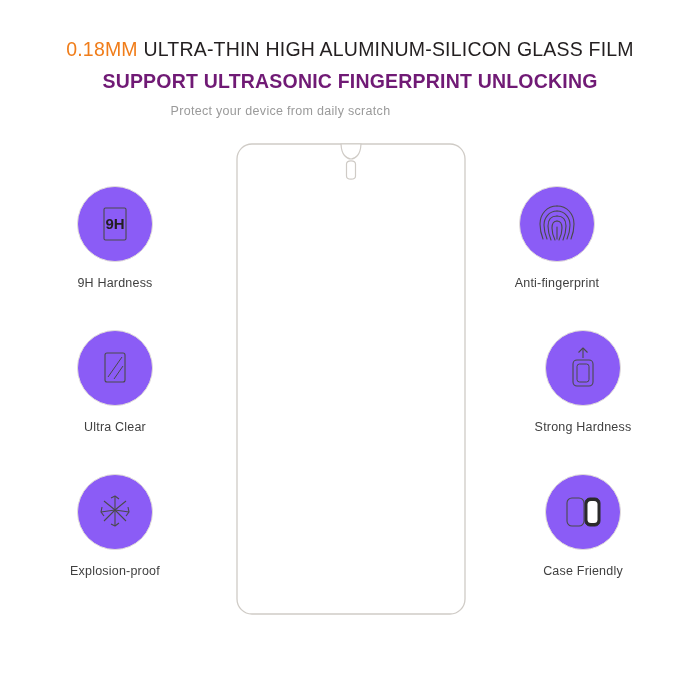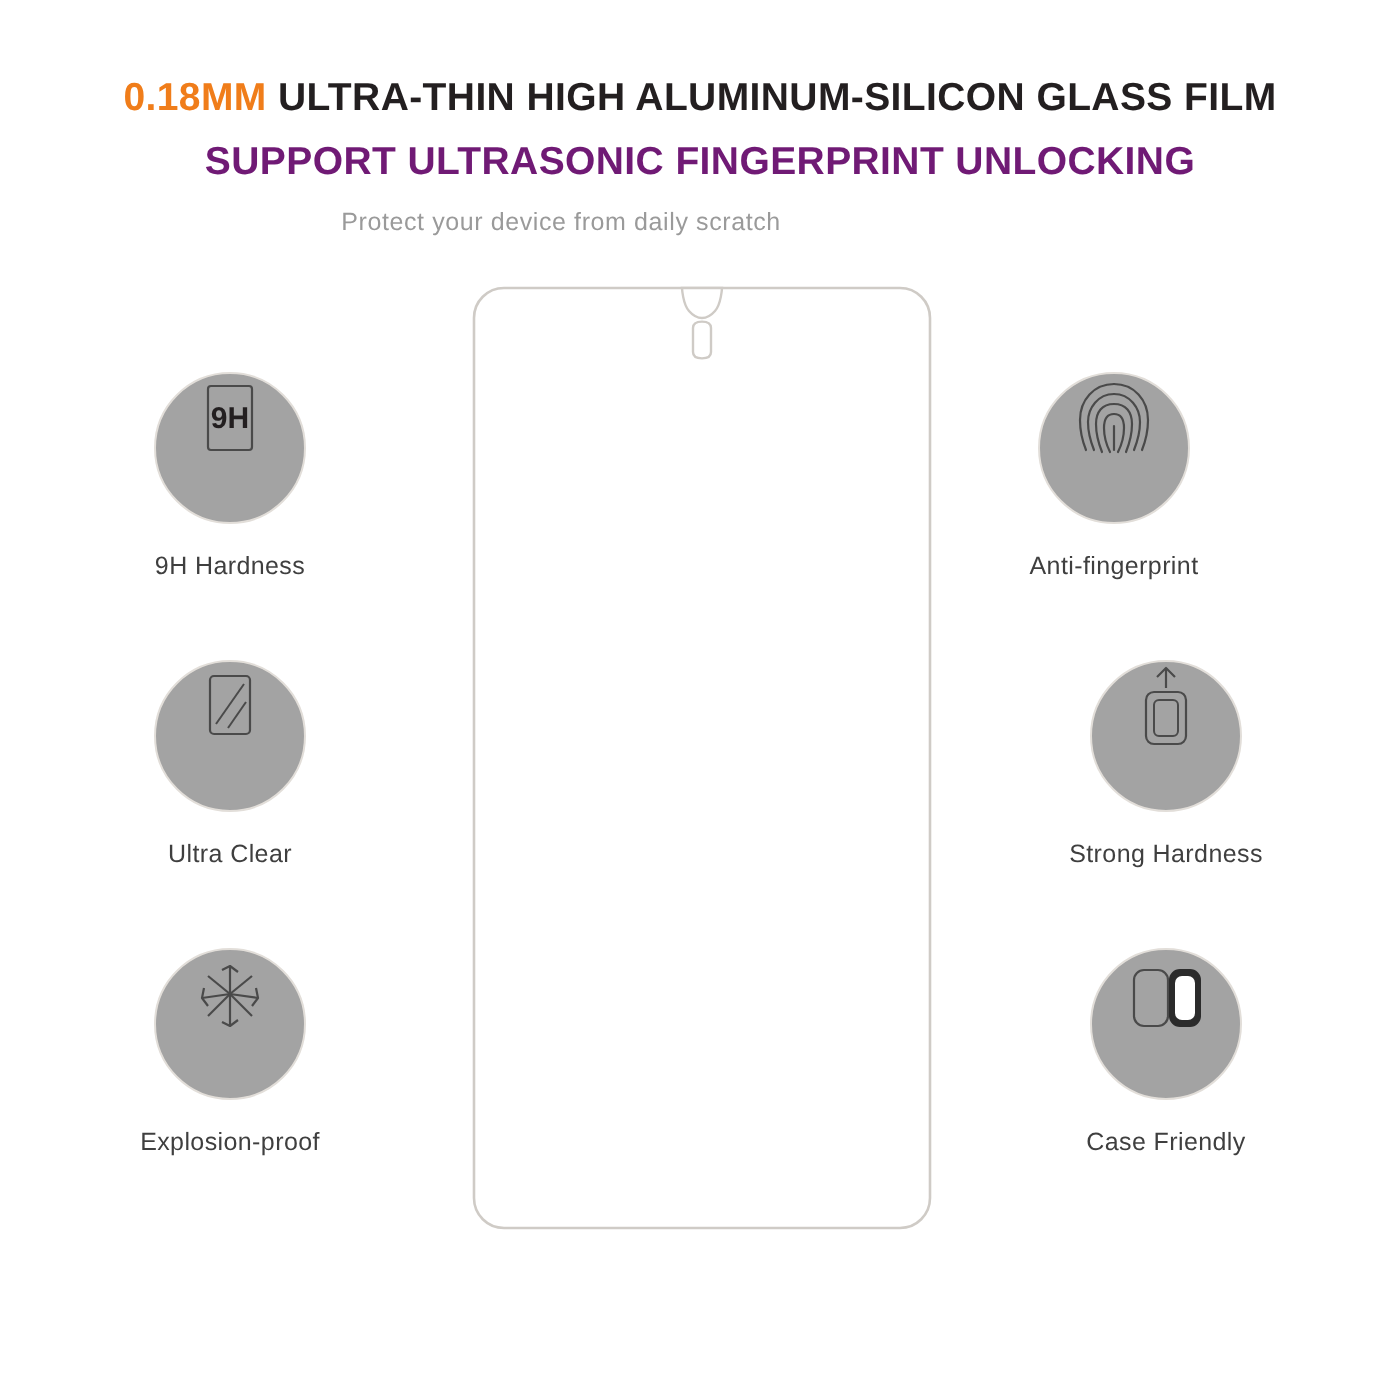--- a/index.html
+++ b/index.html
@@ -20,21 +20,21 @@
   }
 
   
   .headline {
     position: absolute;
     top: 38px;
     left: 0;
     width: 700px;
     text-align: center;
     font-size: 19.5px;
-    font-weight: bold;
+    font-weight: normal;
     letter-spacing: 0.2px;
     white-space: nowrap;
   }
   .headline .accent { color: #f07d1a; }
   .headline .dark { color: #231f20; }
 
   .subhead {
     position: absolute;
     top: 70px;
     left: 0;
@@ -79,22 +79,23 @@
     text-align: center;
   }
   .feature .circle {
     width: 76px;
     height: 76px;
     margin: 0 auto;
     border-radius: 50%;
     border: 1px solid #e2ded9;
     box-sizing: border-box;
     display: flex;
+    align-items: center;
     justify-content: center;
-    background: #a3a3a3;
+    background: #8b5cf6;
   }
   .feature .caption {
     margin-top: 14px;
     font-size: 12.5px;
     color: #3f3f3f;
     letter-spacing: 0.2px;
     white-space: nowrap;
   }
 
   

